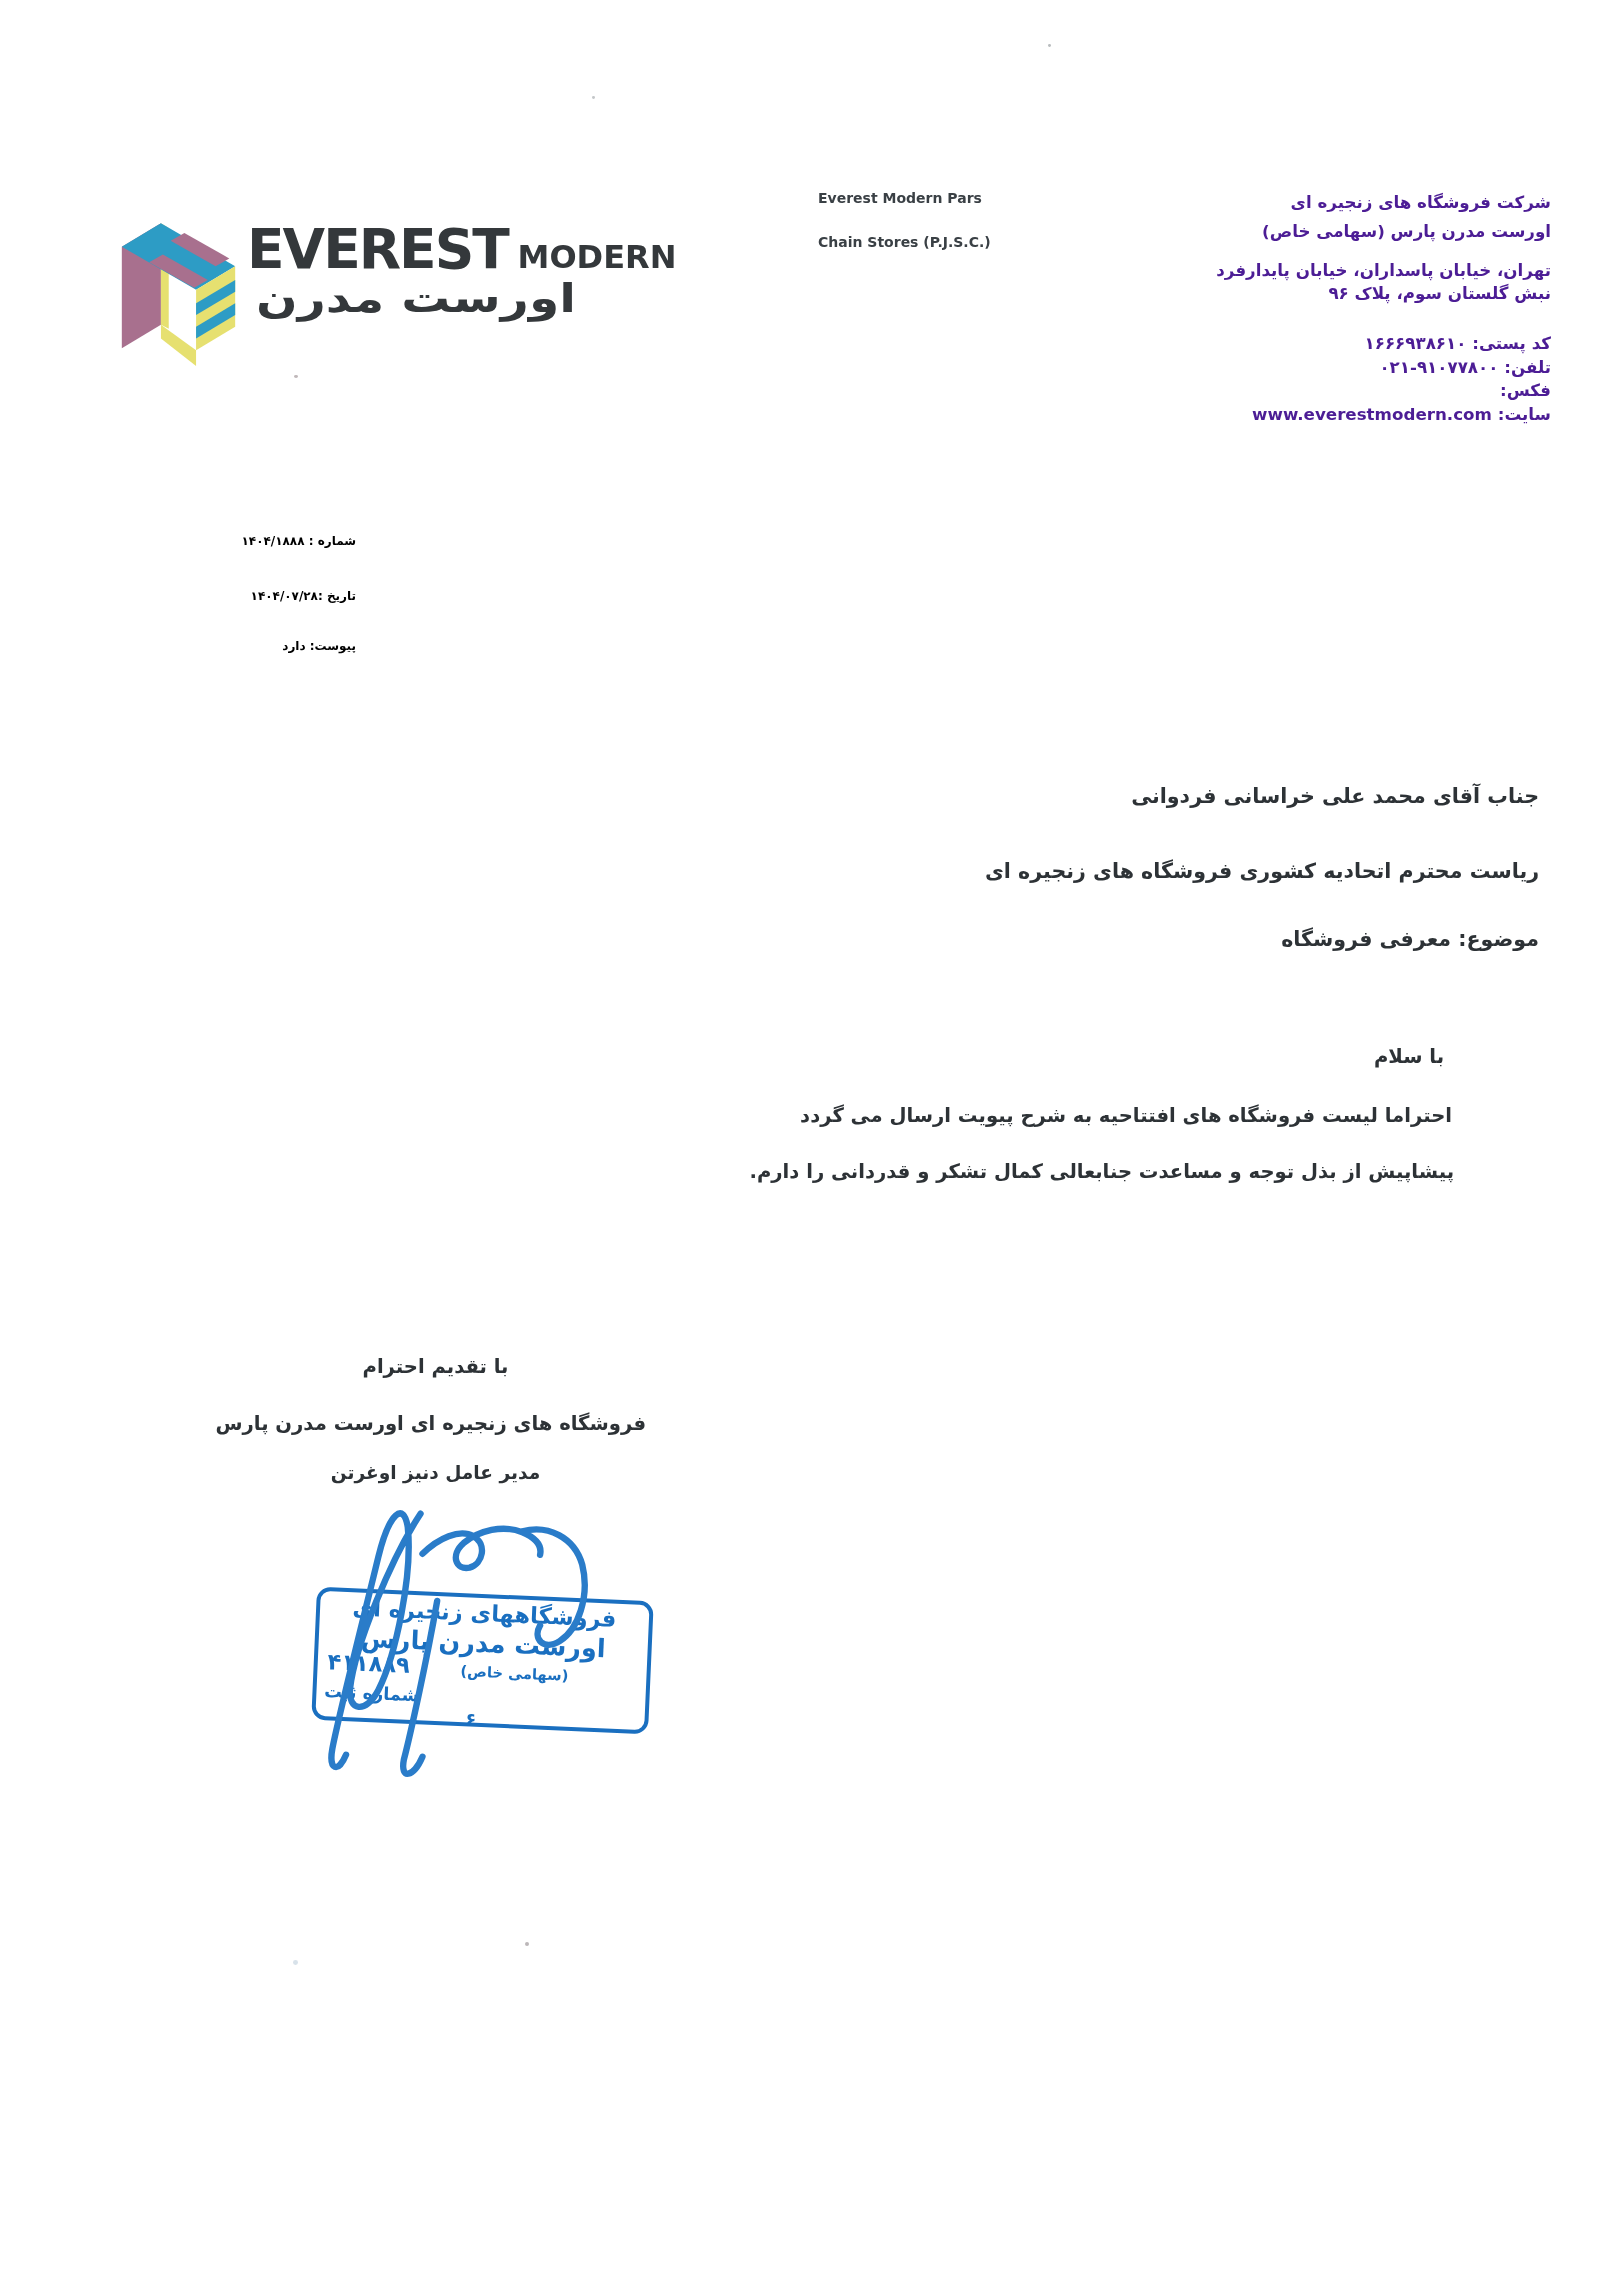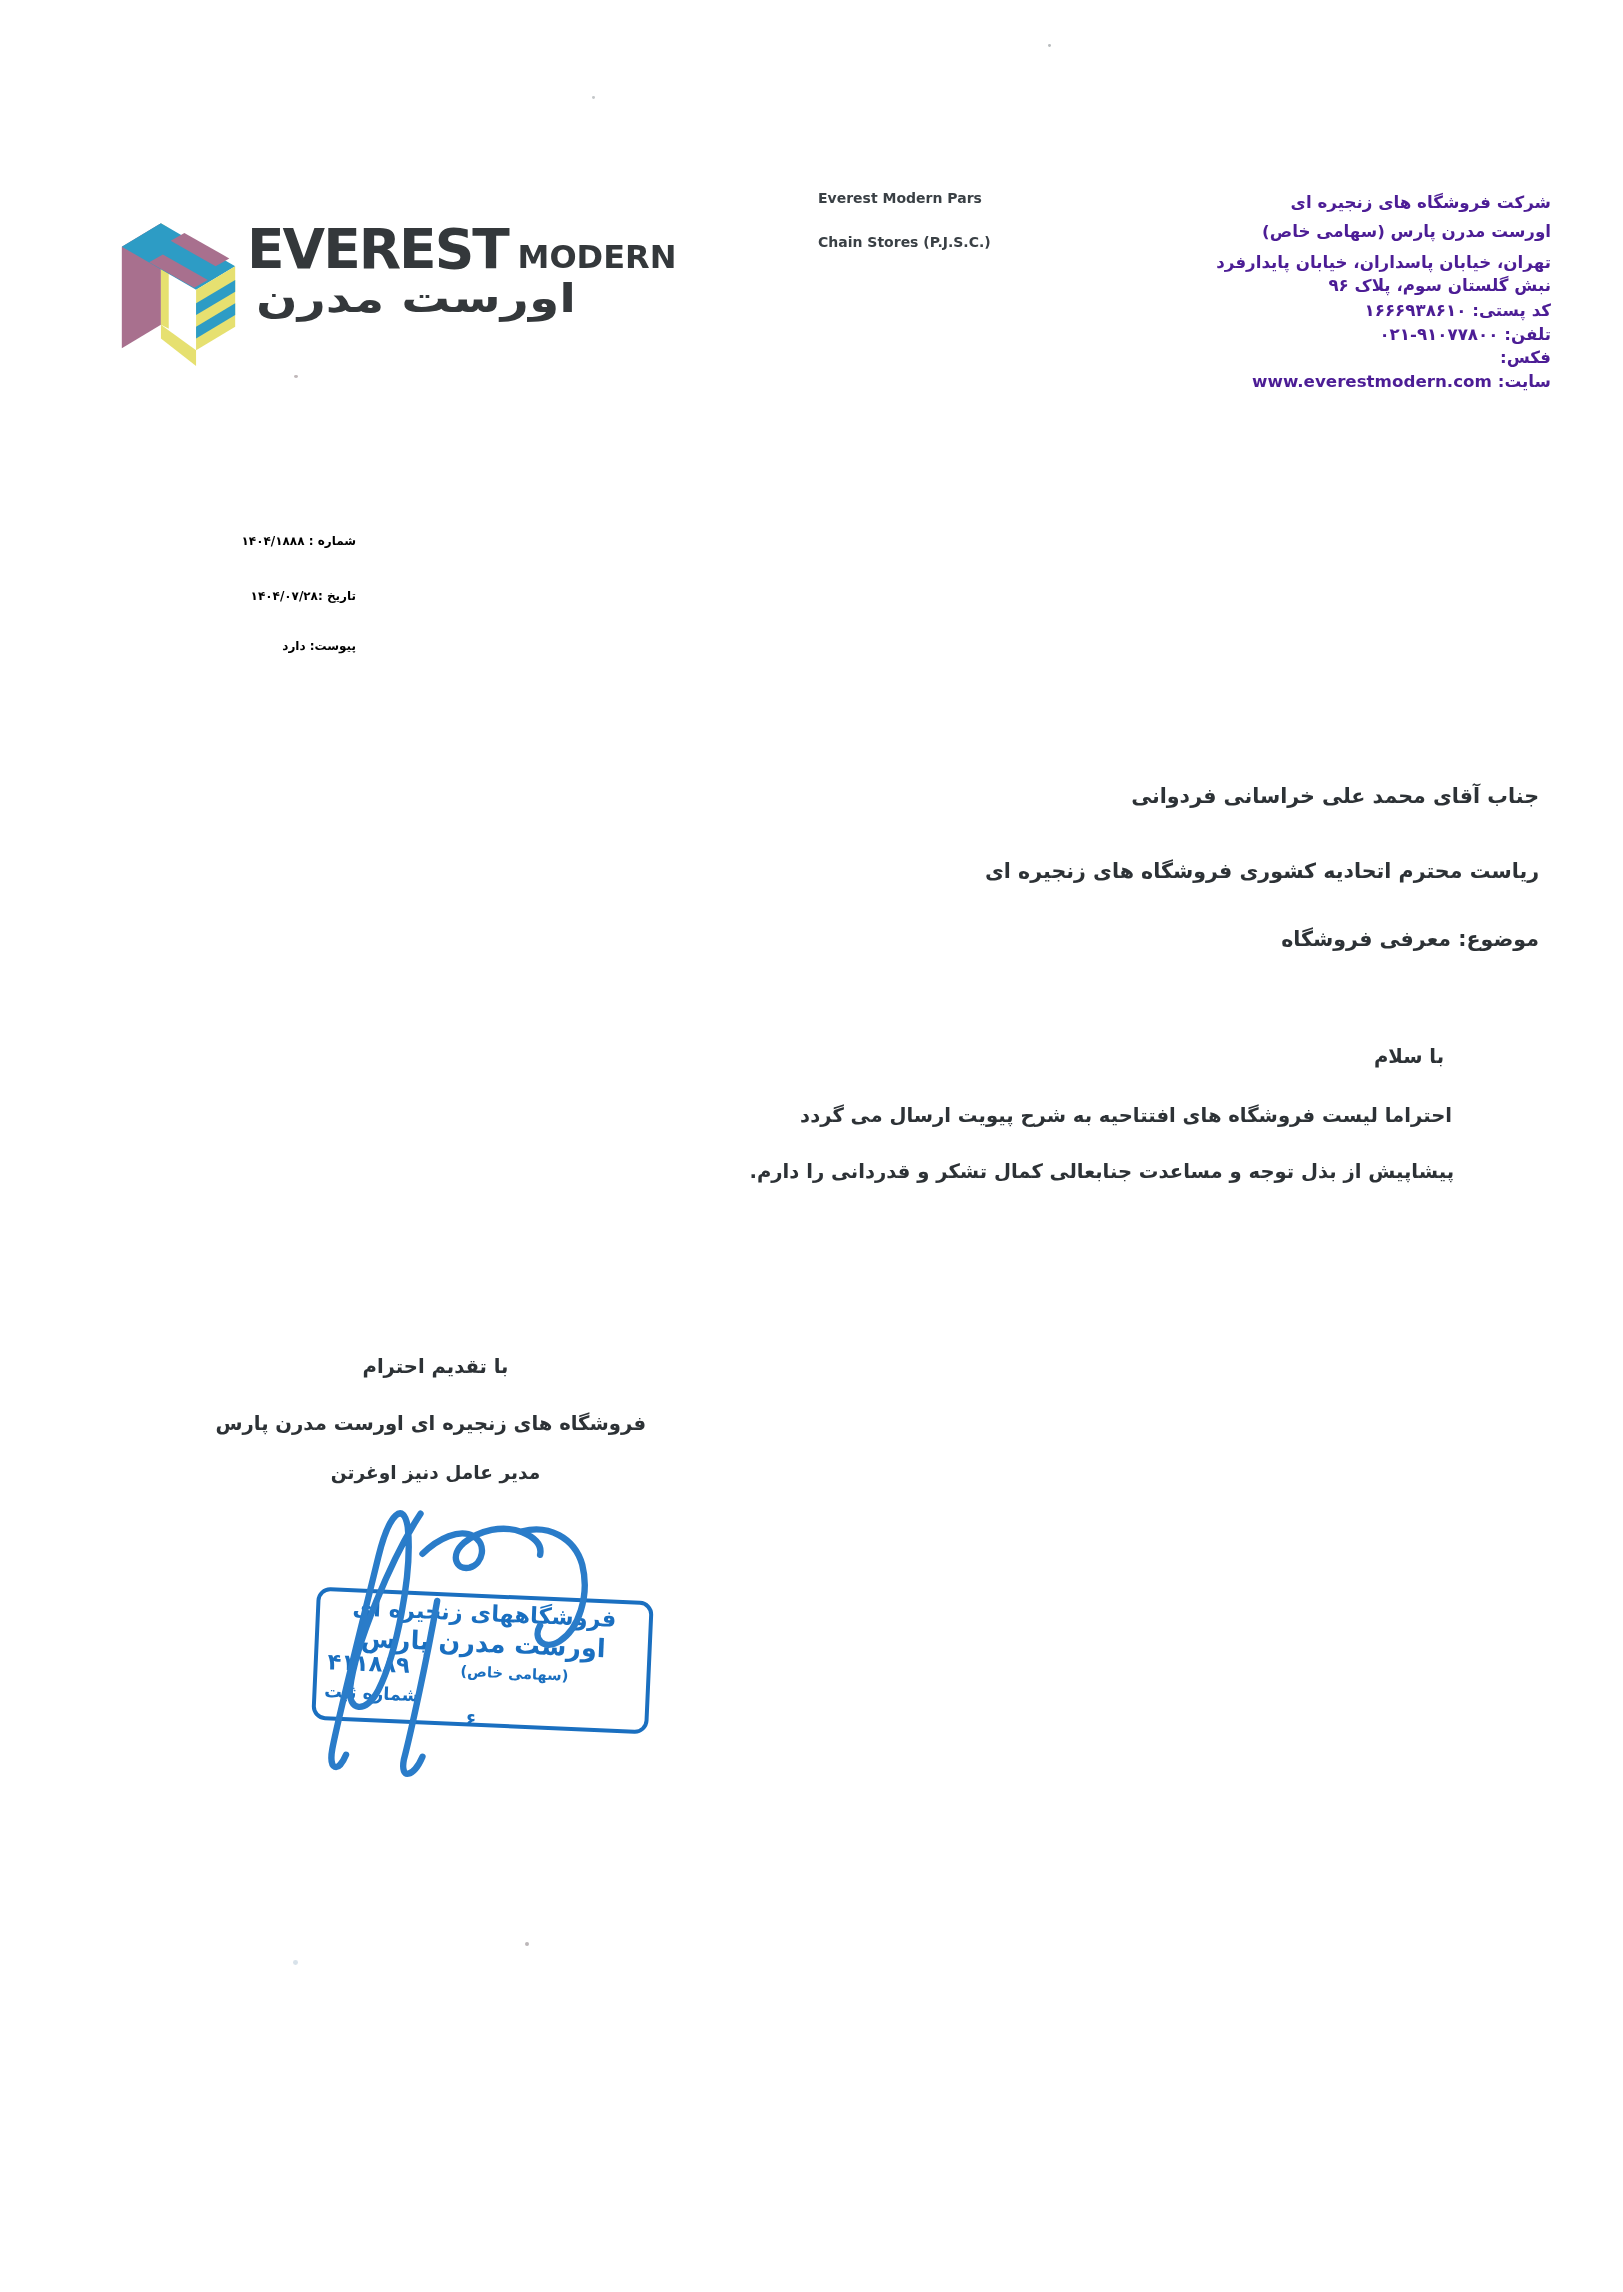--- a/index.html
+++ b/index.html
@@ -18,22 +18,22 @@
     position:absolute;left:235px;top:278px;width:341px;text-align:right;direction:rtl;
     font-size:40px;font-weight:700;letter-spacing:5.9px;color:#34383b;line-height:1;
     transform:scaleX(1.22);transform-origin:100% 50%;
   }
 
   
   .hdr-center-line{font-size:14px;font-weight:700;color:#3a4045;}
   .hdr-right{position:absolute;right:72px;top:191px;text-align:right;direction:rtl;color:#4c1d95;}
   .hdr-right-line{font-size:16.7px;font-weight:700;line-height:1.4;}
   .hdr-right-line.g1{margin-top:5.9px;}
-  .hdr-right-line.g2{margin-top:7px;}
-  .hdr-right-line.g3{margin-top:2px;}
+  .hdr-right-line.g2{margin-top:15px;}
+  .hdr-right-line.g3{margin-top:27px;}
   .ltr{direction:ltr;unicode-bidi:embed;}
 
   
   .ref-line{font-size:12px;font-weight:700;direction:rtl;color:#000000;}
 
   
   .rcp-line{font-size:20.6px;font-weight:700;direction:rtl;color:#2d3236;}
   .body-line{font-size:19.6px;font-weight:600;direction:rtl;color:#2d3236;}
   .signoff-line{position:absolute;left:225px;width:421px;text-align:center;direction:rtl;
     font-size:19.6px;font-weight:700;color:#2d3236;white-space:nowrap;}

